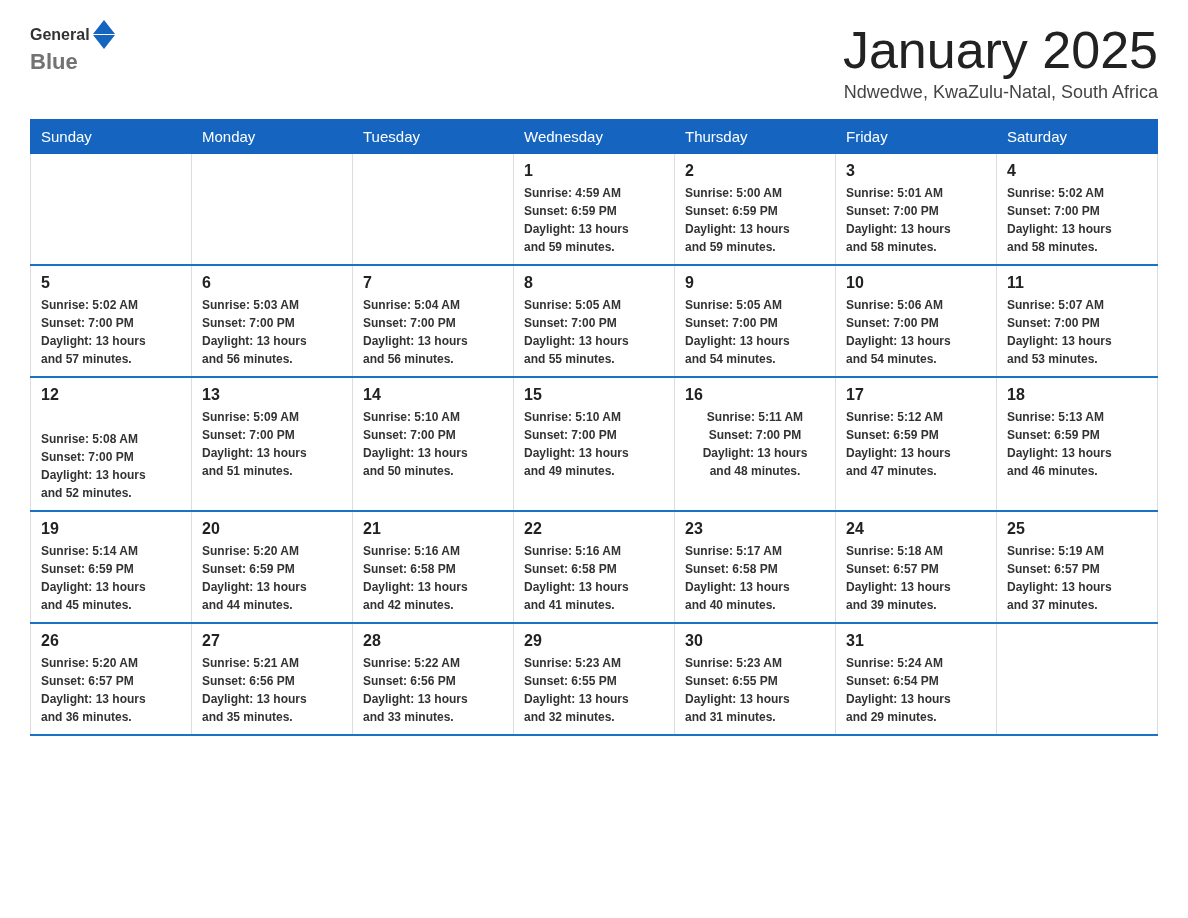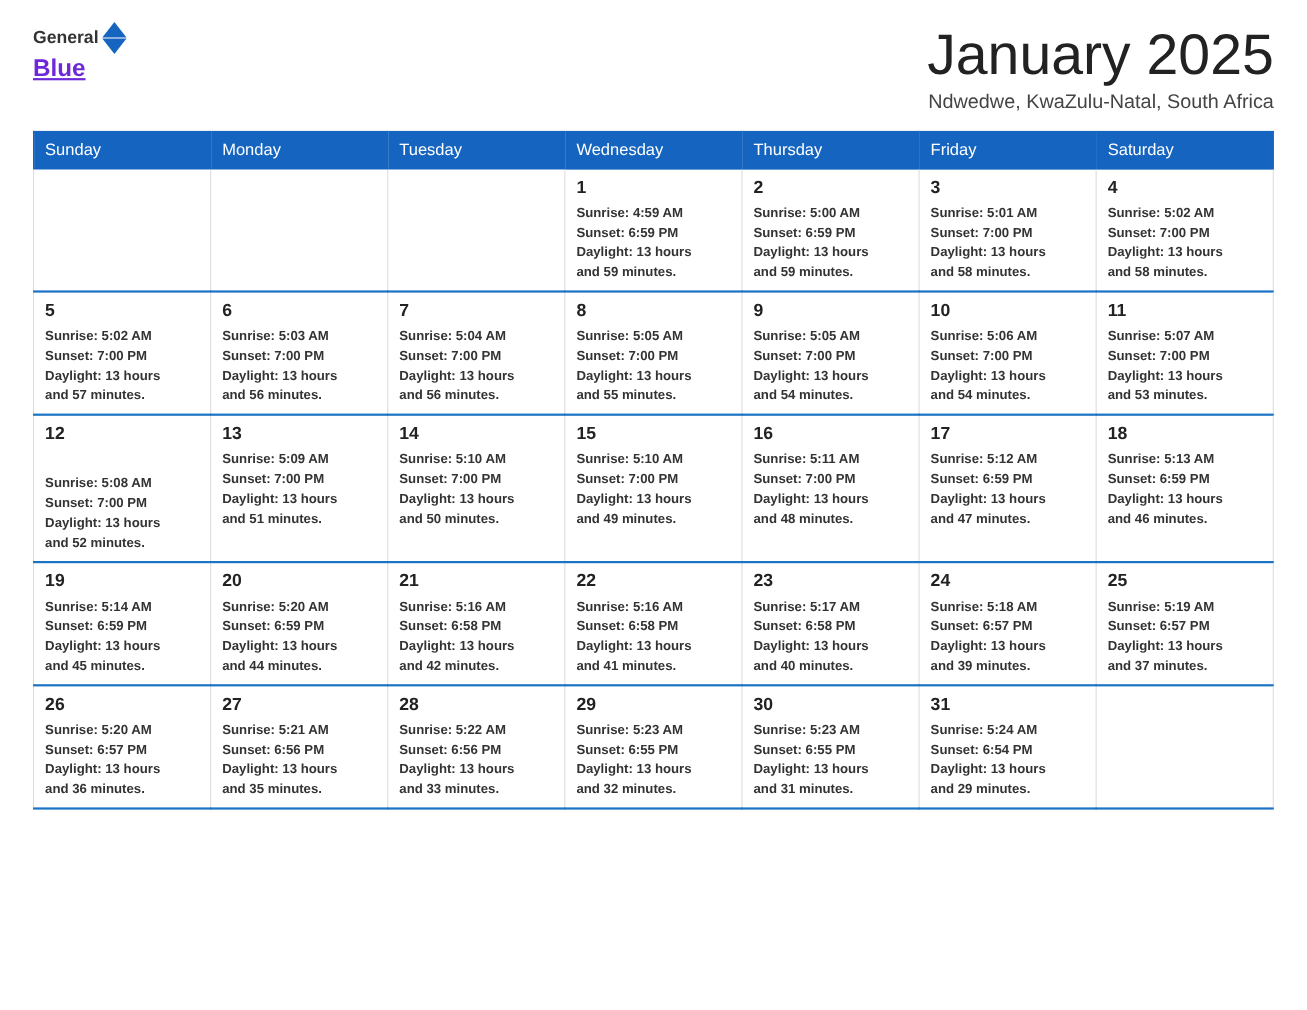--- a/index.html
+++ b/index.html
@@ -21,22 +21,21 @@
       align-items: center;
     }
     .logo-text-general {
       font-size: 16px;
       font-weight: bold;
       color: #333;
     }
     .logo-text-blue {
       font-size: 22px;
       font-weight: bold;
-      color: #6d28d9;
-      text-decoration: underline;
+      color: #737373;
     }
     .title-block {
       text-align: right;
     }
     .cal-title {
       font-size: 52px;
       font-weight: normal;
       color: #222;
     }
     .cal-subtitle {
@@ -229,21 +228,21 @@
         </td>
         <td>
           <span class="day-num">15</span>
           <div class="day-info" style="white-space: pre-line;">Sunrise: 5:10 AM
 Sunset: 7:00 PM
 Daylight: 13 hours
 and 49 minutes.</div>
         </td>
         <td>
           <span class="day-num">16</span>
-          <div class="day-info" style="white-space: pre-line;">Sunrise: 5:11 AM
+          <div class="day-info" style="white-space: pre-line; text-align: center;">Sunrise: 5:11 AM
 Sunset: 7:00 PM
 Daylight: 13 hours
 and 48 minutes.</div>
         </td>
         <td>
           <span class="day-num">17</span>
           <div class="day-info" style="white-space: pre-line;">Sunrise: 5:12 AM
 Sunset: 6:59 PM
 Daylight: 13 hours
 and 47 minutes.</div>

